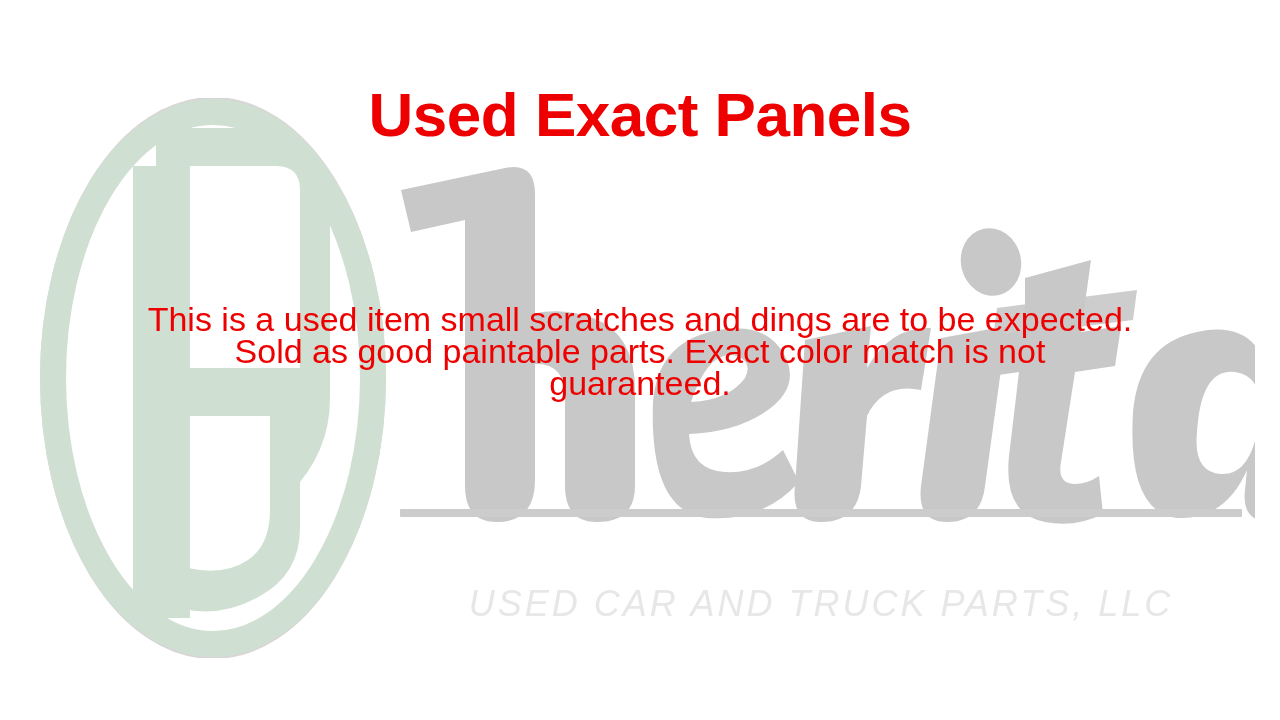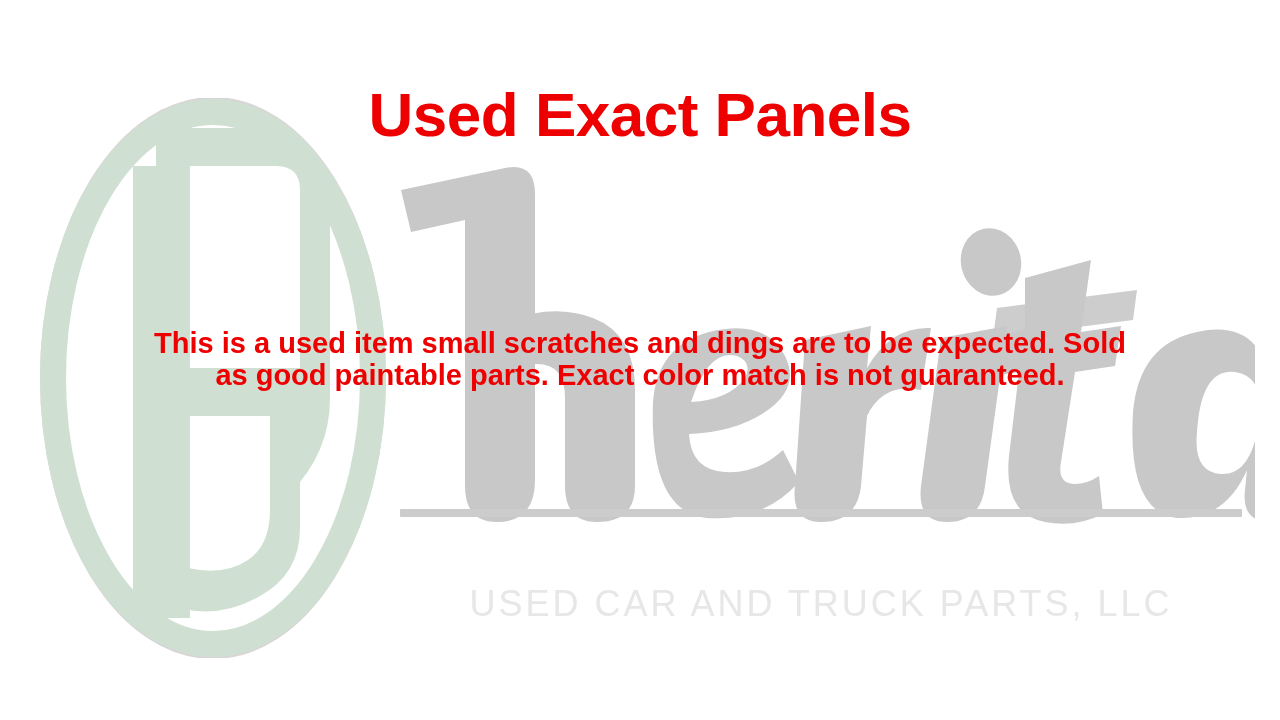--- a/index.html
+++ b/index.html
@@ -18,20 +18,21 @@
     background: #ffffff;
     overflow: hidden;
   }
 
   
   #watermark {
     position: absolute;
     inset: 0;
     pointer-events: none;
     z-index: 1;
+    font-style: italic;
   }
 
   
   .logo-badge {
     position: absolute;
     left: 38px;
     top: 98px;
     width: 350px;
     height: 560px;
   }
@@ -103,24 +104,23 @@
   }
 
   .body-copy {
     position: absolute;
     left: 140px;
     top: 303px;
     width: 1000px;
     text-align: center;
     color: #ee0000;
     font-family: "Liberation Sans", sans-serif;
-    font-size: 29px;
-    font-weight: bold;
+    font-size: 34px;
+    font-weight: normal;
     line-height: 32px;
-    margin-top: 24px;
   }
 
   .closing-copy {
     position: absolute;
     left: 140px;
     top: 560px;
     width: 1000px;
     text-align: center;
     color: #ee0000;
     font-family: "Liberation Sans", sans-serif;

